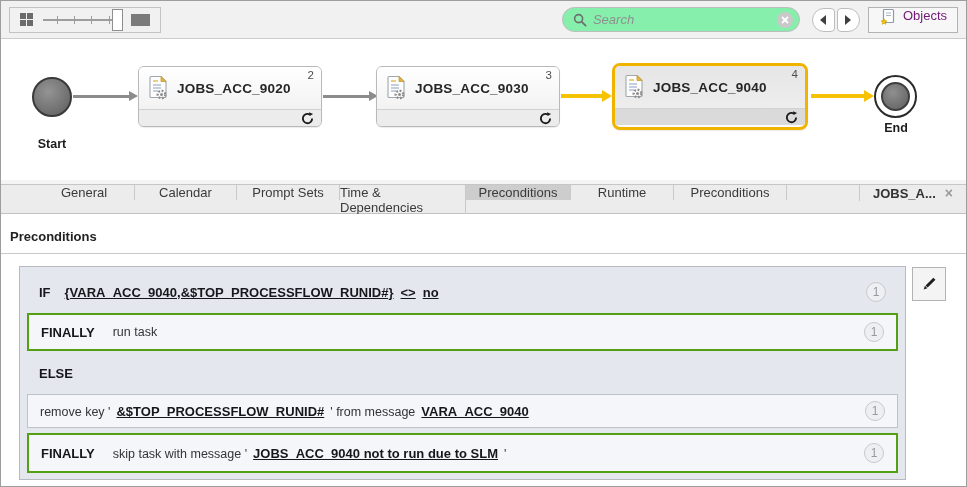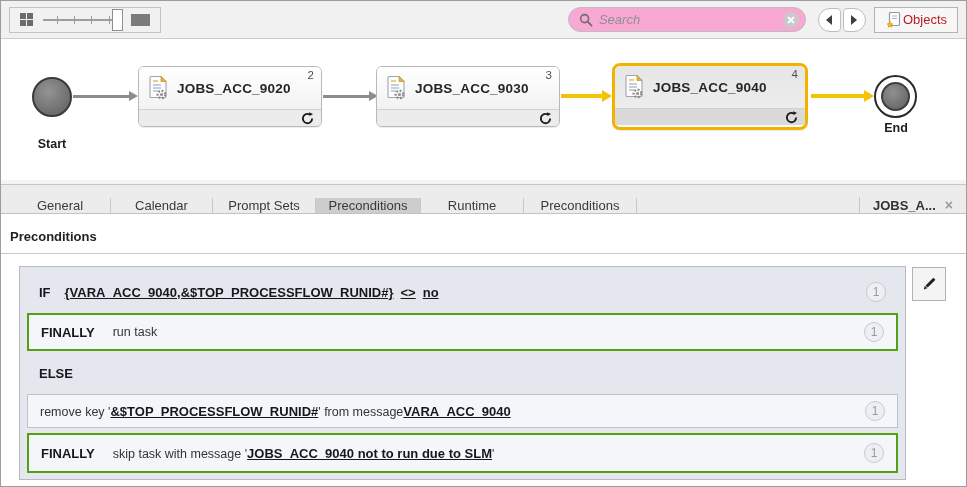--- a/index.html
+++ b/index.html
@@ -24,43 +24,43 @@
   .slider .track { position:absolute; left:0; right:0; top:10px; height:2px; background:#9d9d9d; }
   .slider .tick { position:absolute; top:7px; width:1px; height:8px; background:#9d9d9d; }
   .slider .handle {
     position:absolute; right:-2px; top:0; width:11px; height:22px;
     background:#fff; border:1px solid #8f8f8f;
   }
   .fit-btn { width:19px; height:12px; background:#7b7b7b; border:none; }
   .spacer { flex:1; }
   .searchbox {
     width:238px; height:25px; border:1px solid #bdbdbd; border-radius:13px;
-    background:#f9a8d4; display:flex; align-items:center; padding:0 6px 0 10px; gap:6px;
+    background:#86efac; display:flex; align-items:center; padding:0 6px 0 10px; gap:6px;
   }
   .searchbox input {
     border:none; outline:none; flex:1; font-family:"Liberation Sans",sans-serif;
     font-size:13px; font-style:italic; color:#555; background:transparent;
   }
   .searchbox input::placeholder { color:#8f8f8f; font-style:italic; }
   .clear-btn {
     width:16px; height:16px; border-radius:50%; background:#c9c9c9; border:none;
     display:flex; align-items:center; justify-content:center; cursor:pointer; flex:none;
   }
   .navpair { display:flex; gap:2px; margin-left:4px; }
   .navbtn {
     width:23px; height:24px; border:1px solid #bdbdbd; background:#fff;
     display:flex; align-items:center; justify-content:center; cursor:pointer;
   }
   .navbtn.left { border-radius:12px 4px 4px 12px; }
   .navbtn.right { border-radius:4px 12px 12px 4px; }
   .tri-left { width:0; height:0; border-top:5px solid transparent; border-bottom:5px solid transparent; border-right:6px solid #3f3f3f; }
   .tri-right { width:0; height:0; border-top:5px solid transparent; border-bottom:5px solid transparent; border-left:6px solid #3f3f3f; }
   .toolbtn {
-    height:26px; display:flex; align-items:center; padding:0 10px;
-    border:1px solid #b3b3b3; background:#f7f7f7; font-size:13px; color:#b91c1c; cursor:pointer;
+    height:26px; display:flex; align-items:flex-start; gap:6px; padding:0 10px;
+    border:1px solid #b3b3b3; background:#f7f7f7; font-size:13px; color:#701a75; cursor:pointer;
   }
   .toolbtn.active { background:#c8c8c8; border-color:#a5a5a5; }
   
   .canvas { position:relative; height:141px; background:#fff; }
   .circle-label { position:absolute; width:56px; text-align:center; font-size:12.5px; font-weight:bold; color:#1d1d1d; }
   .start-circle {
     position:absolute; left:31px; top:38px; width:40px; height:40px; border-radius:50%;
     background:radial-gradient(circle at 40% 35%, #949494, #5c5c5c); border:2px solid #3a3a3a;
   }
   .end-outer {
@@ -92,21 +92,21 @@
     height:17px; background:#ececec; border-top:1px solid #d1d1d1;
     display:flex; align-items:center; padding:0 7px;
   }
   .node.selected .node-foot { background:#dadada; }
   .node-type { font-size:10.5px; color:#9aa0a6; letter-spacing:0.8px;margin-top:35px; }
   .rerun { margin-left:auto; display:flex; }
   
   .split { height:4px; background:#f4f4f4; }
   .tabs {
     height:30px; background:#ececec; border-top:1px solid #c6c6c6; border-bottom:1px solid #c2c2c2;
-    display:flex; align-items:flex-end;
+    display:flex; align-items:flex-start;padding-left:24px;
   }
   .tab {
     display:flex; align-items:center; justify-content:center; font-size:13px; color:#3a3a3a;
     border-right:1px solid #c9c9c9; cursor:pointer; flex:none;
   }
   .tab-lead { width:9px; border-right:1px solid #c9c9c9; }
   .tab.selected { background:#cdcdcd; }
   .objtab {
     margin-left:auto; display:flex; align-items:center; gap:9px; padding:0 13px;
     border-left:1px solid #c9c9c9; cursor:pointer;
@@ -128,21 +128,21 @@
   .links { display:flex; gap:7px; align-items:baseline; }
   .plink { font-size:13px; font-weight:bold; color:#15171c; text-decoration:underline; cursor:pointer; }
   .box-row { background:#f4f6fa; }
   .green { border:2px solid #54a015;justify-content:space-between; }
   .gray { border:1px solid #bfc3c9; }
   .finally1 { height:38px; margin-top:4px; }
   .finally1 .kw, .finally2 .kw { margin-right:18px; }
   .ptext { font-size:12.5px; color:#343434; }
   .else-row { height:34px; margin-top:5px; }
   .remove-row { height:34px; margin-top:4px; }
-  .remove-row .seg, .finally2 .seg { display:flex; align-items:baseline; gap:0; }
+  .remove-row .seg, .finally2 .seg { display:flex; align-items:baseline; gap:6px; }
   .finally2 { height:40px; margin-top:5px; }
   .badge {
     margin-left:auto; width:20px; height:20px; border-radius:50%;
     border:1px solid #c6c9ce; background:#edeff3; color:#9599a0;
     font-size:12px; line-height:18px; text-align:center; flex:none;
   }
   .edit-btn {
     position:absolute; left:911px; top:53px; width:34px; height:34px;
     background:#f4f4f4; border:1px solid #b3b3b3; display:flex; align-items:center; justify-content:center;
     cursor:pointer;
@@ -314,20 +314,23 @@
     <div class="tab-lead"></div>
     <div class="tab" style="width:101px">
         <span>General</span>
       </div>
     <div class="tab" style="width:102px">
         <span>Calendar</span>
       </div>
     <div class="tab" style="width:103px">
         <span>Prompt Sets</span>
       </div>
+    <div class="tab" style="width:126px">
+        <span>Time &amp; Dependencies</span>
+      </div>
     <div class="tab selected" style="width:105px">
         <span>Preconditions</span>
       </div>
     <div class="tab" style="width:103px">
         <span>Runtime</span>
       </div>
     <div class="tab" style="width:113px">
         <span>Preconditions</span>
       </div>
     <div class="objtab">

